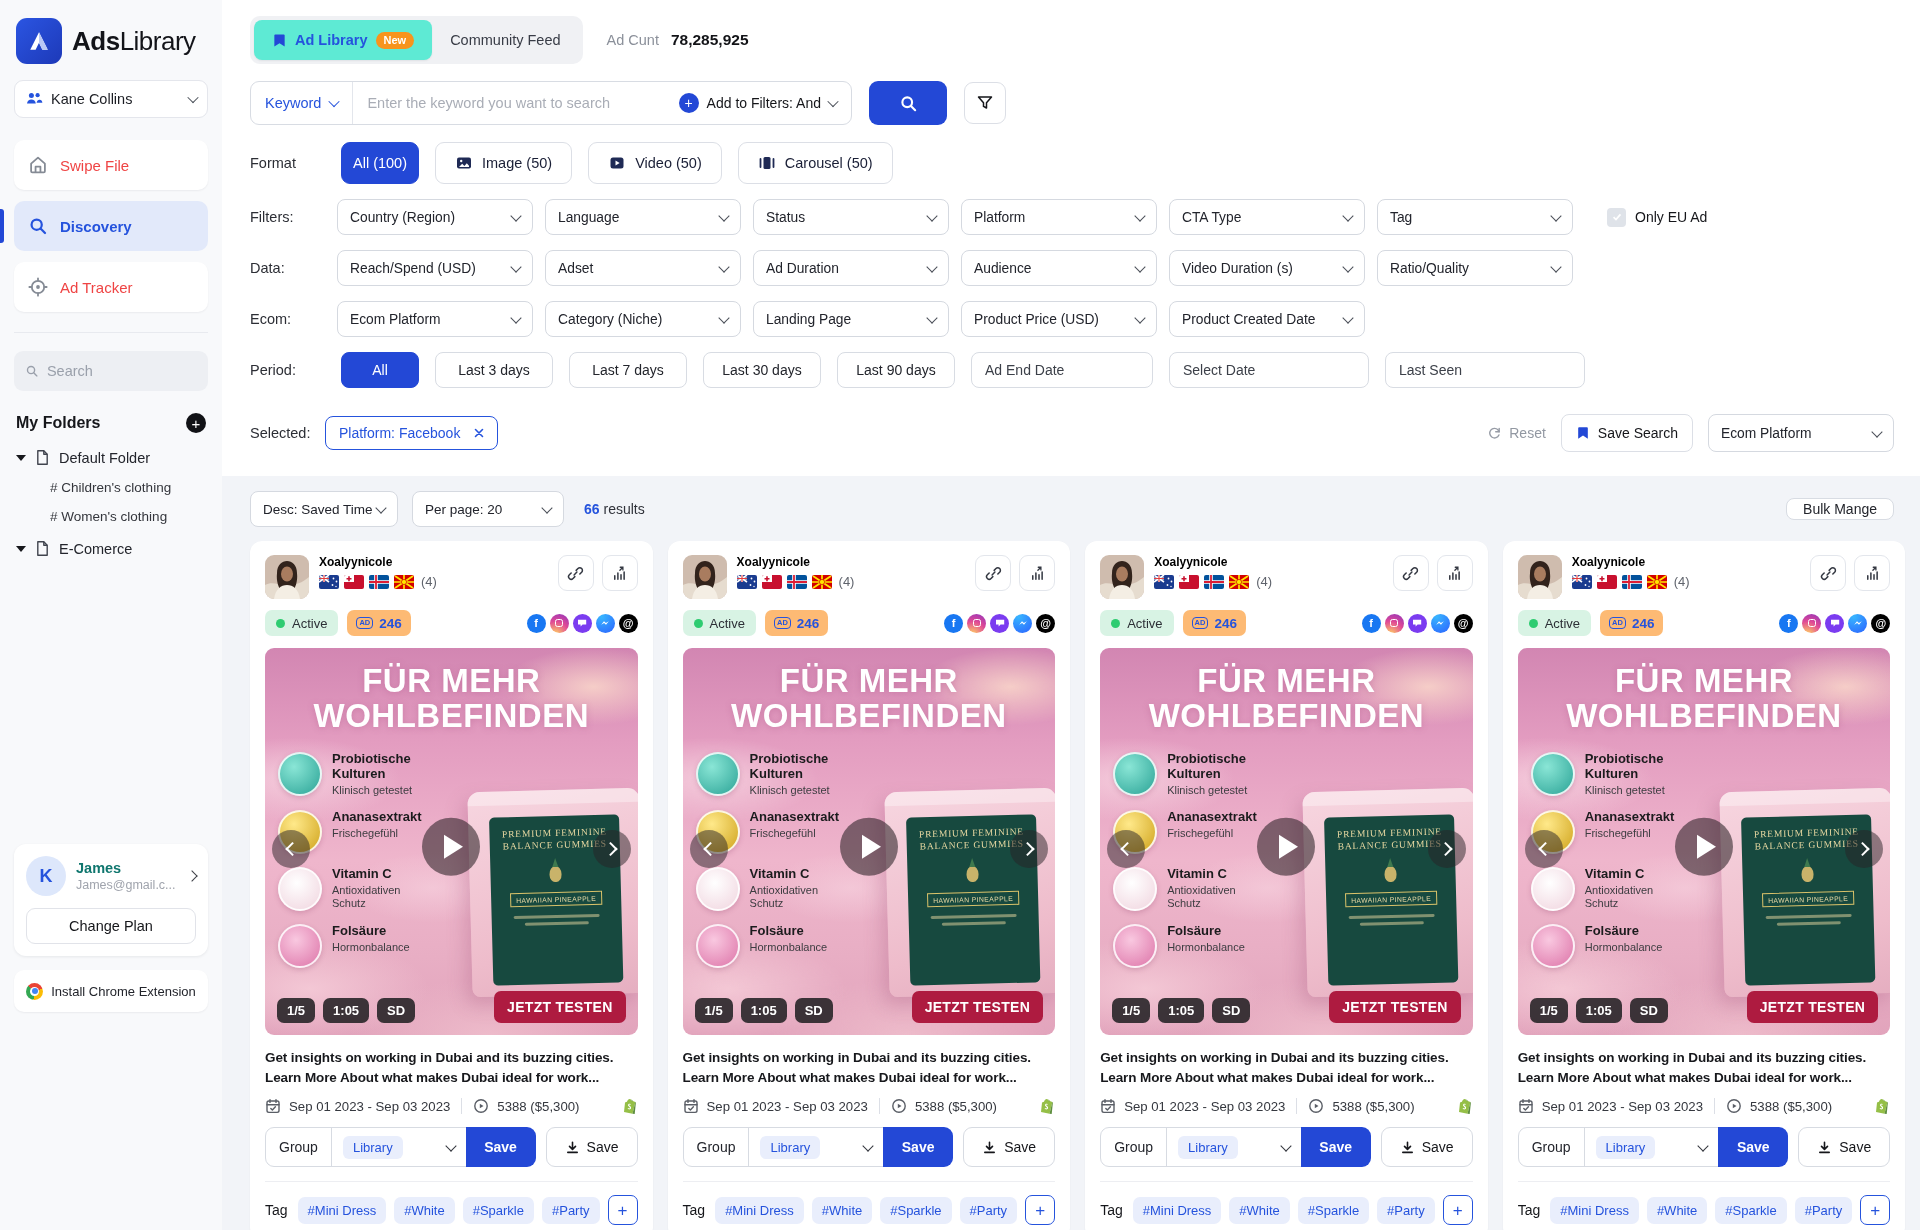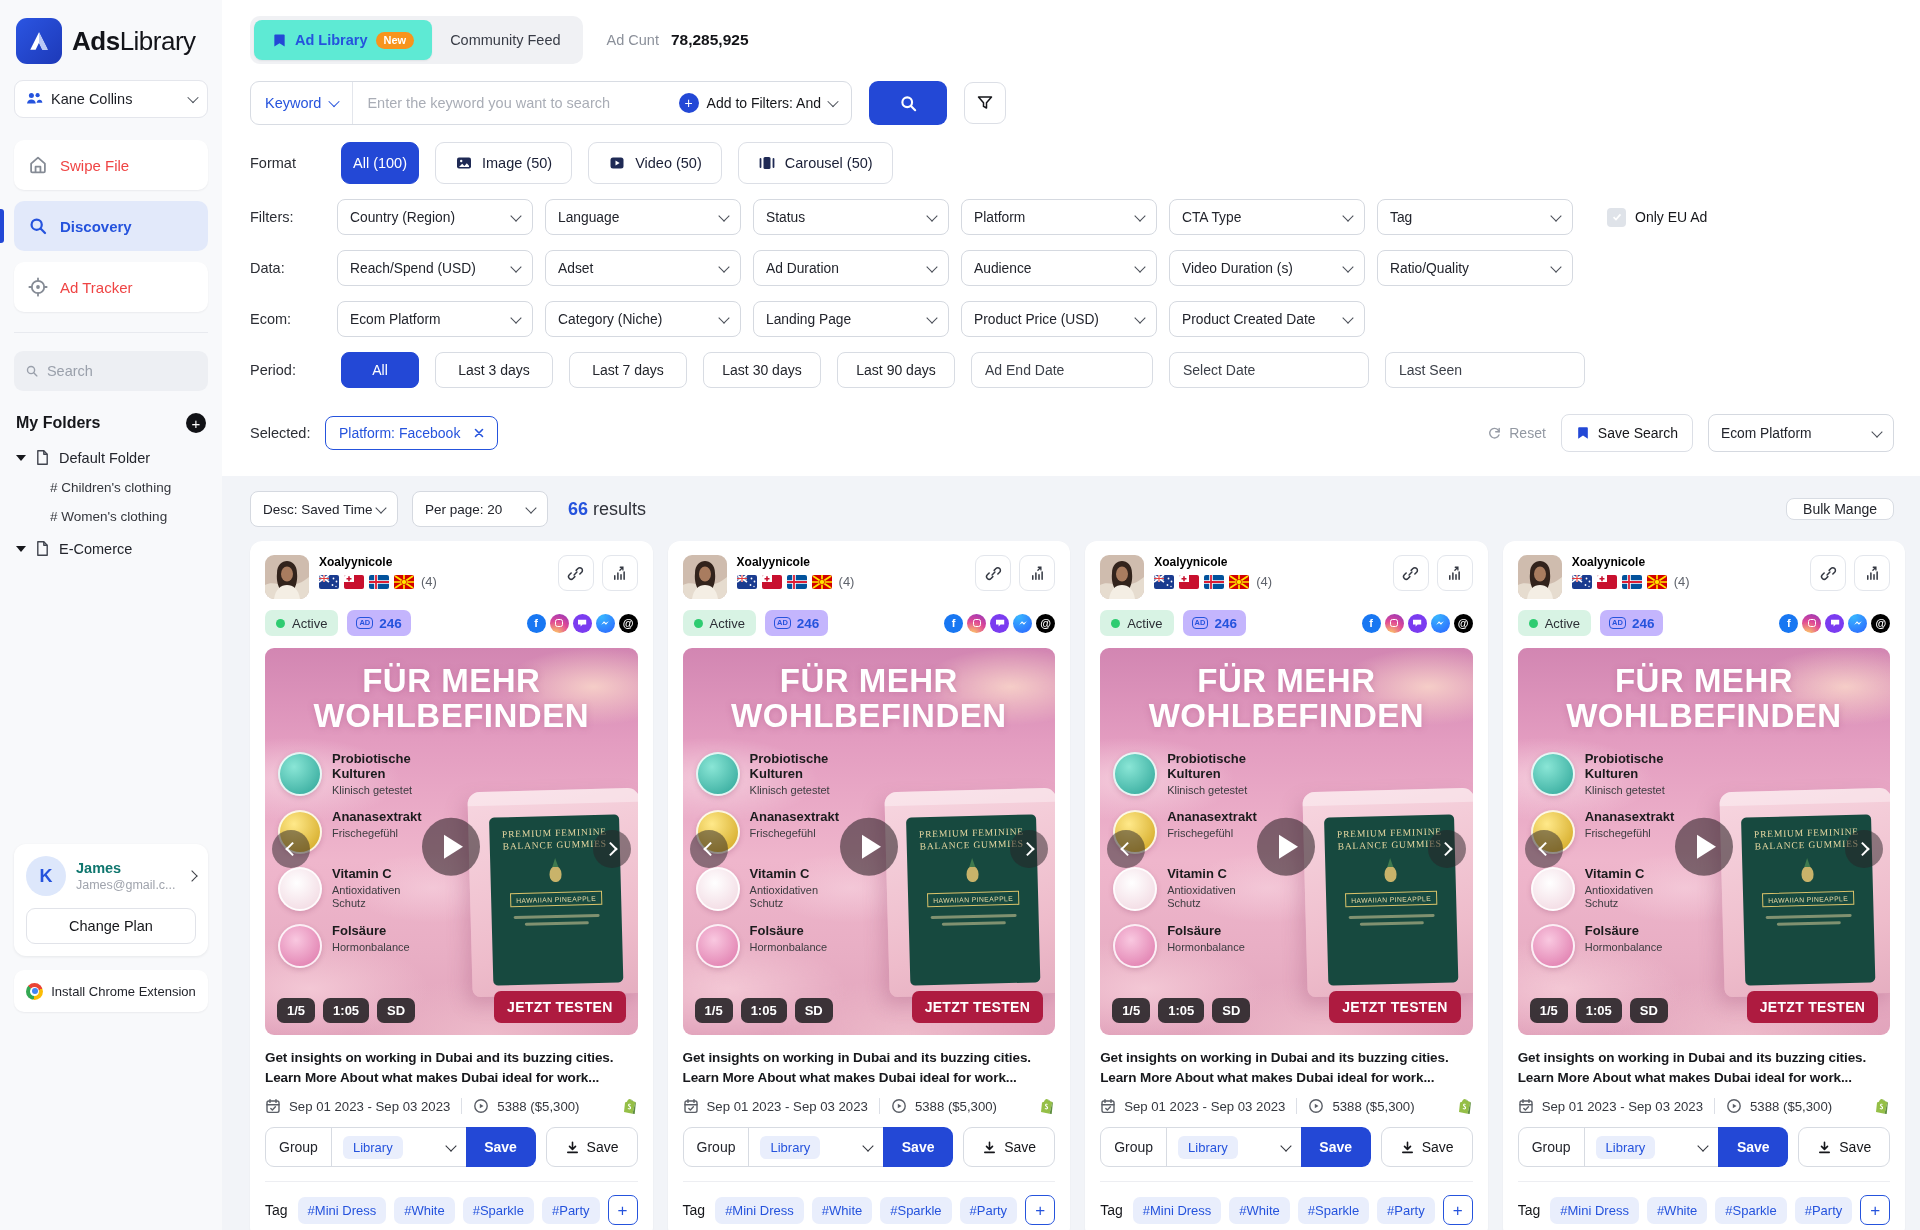--- a/index.html
+++ b/index.html
@@ -102,22 +102,22 @@
   .reset-btn svg { width:15px; height:15px; }
   .save-search { height:38px; border:1px solid #dcdfe6; background:#fff; border-radius:8px; display:flex; align-items:center; gap:8px; padding:0 14px; font-size:14px; color:#15161a; cursor:pointer; font-family:inherit; }
   .save-search svg { width:14px; height:14px; }
   .dd.ecom-dd { width:186px; height:38px; }
 
   
   .results { flex:1; background:#f2f4f8; padding:15px 26px 0 28px; }
   .toolbar { display:flex; align-items:center; gap:14px; }
   .dd.sm { height:36px; font-size:13.5px; }
   .dd.sort-dd { width:148px; }
-  .dd.pp-dd { width:136px; }
-  .res-count { font-size:18px; color:#30323a; margin-left:6px; }
+  .dd.pp-dd { width:152px; }
+  .res-count { font-size:14px; color:#30323a; margin-left:6px; }
   .res-count b { color:#2553dd; font-weight:700; }
   .bulk-btn { margin-left:auto; height:22px; border:1px solid #d8dce3; background:#fff; border-radius:8px; padding:0 16px; font-size:14px; color:#23252c; cursor:pointer; font-family:inherit; }
 
   .grid { margin-top:14px; display:grid; grid-template-columns:repeat(4,1fr); gap:15px; }
 
   
   .card { background:#fff; border-radius:12px; padding:14px 15px; box-shadow:0 1px 2px rgba(16,24,40,.05); }
   .card-head { display:flex; gap:10px; }
   .avatar { width:44px; height:44px; border-radius:9px; overflow:hidden; flex-shrink:0; cursor:pointer; }
   .avatar svg { width:100%; height:100%; display:block; }
@@ -125,21 +125,21 @@
   .adv-name { font-size:12px; font-weight:700; color:#000000; cursor:pointer; }
   .flags { display:flex; align-items:center; gap:5px; margin-top:5px; }
   .flags svg { width:20px; height:14px; border-radius:2px; display:block; }
   .flag-count { font-size:13px; color:#5f636c; margin-left:2px; }
   .head-actions { display:flex; gap:8px; }
   .icon-btn { width:36px; height:36px; border:1px solid #e3e6ec; border-radius:9px; background:#fff; display:grid; place-items:center; cursor:pointer; }
   .icon-btn svg { width:17px; height:17px; }
   .status-row { display:flex; align-items:center; gap:9px; margin-top:11px; }
   .badge-active { background:#d8f3e4; border-radius:7px; height:26px; display:flex; align-items:center; gap:7px; padding:0 11px; font-size:13px; color:#2c2f36; }
   .dot { width:9px; height:9px; border-radius:50%; background:#2ecc71; }
-  .badge-count { background:#c4b5fd; border-radius:7px; height:26px; display:flex; align-items:center; gap:6px; padding:0 9px; font-size:13.5px; font-weight:600; color:#2553dd; }
+  .badge-count { background:#fdba74; border-radius:7px; height:26px; display:flex; align-items:center; gap:6px; padding:0 9px; font-size:13.5px; font-weight:600; color:#2553dd; }
   .ad-ico { border:1.4px solid #2553dd; border-radius:4px; font-size:7.5px; font-weight:700; padding:1px 2px; line-height:1; }
   .socials { margin-left:auto; display:flex; gap:4px; }
   .si { width:19px; height:19px; border-radius:50%; display:grid; place-items:center; cursor:pointer; color:#fff; font-size:11px; font-weight:700; }
   .si svg { width:12px; height:12px; }
   .si-fb { background:#1877f2; }
   .si-ig { background:radial-gradient(circle at 28% 110%,#fdc468 8%,#df4996 55%,#9b36b7 92%); }
   .si-ig i { width:8px; height:8px; border:1.5px solid #fff; border-radius:2.5px; display:block; }
   .si-ch { background:#7b3cf0; }
   .si-ms { background:radial-gradient(circle at 30% 15%,#38b6ff,#2b63ff); }
   .si-th { background:#000; font-size:11px; }

